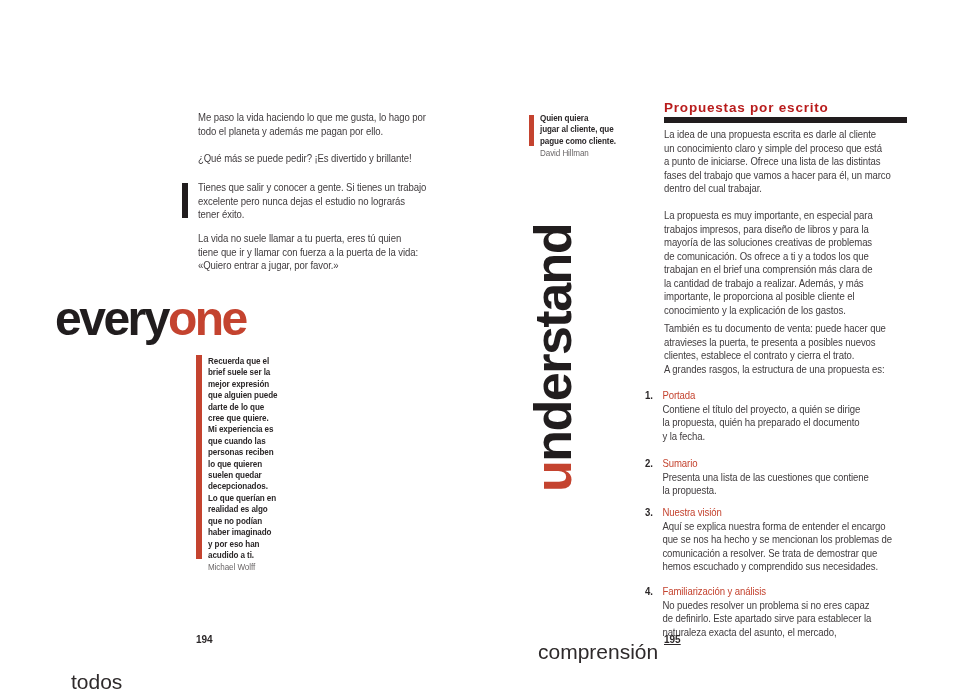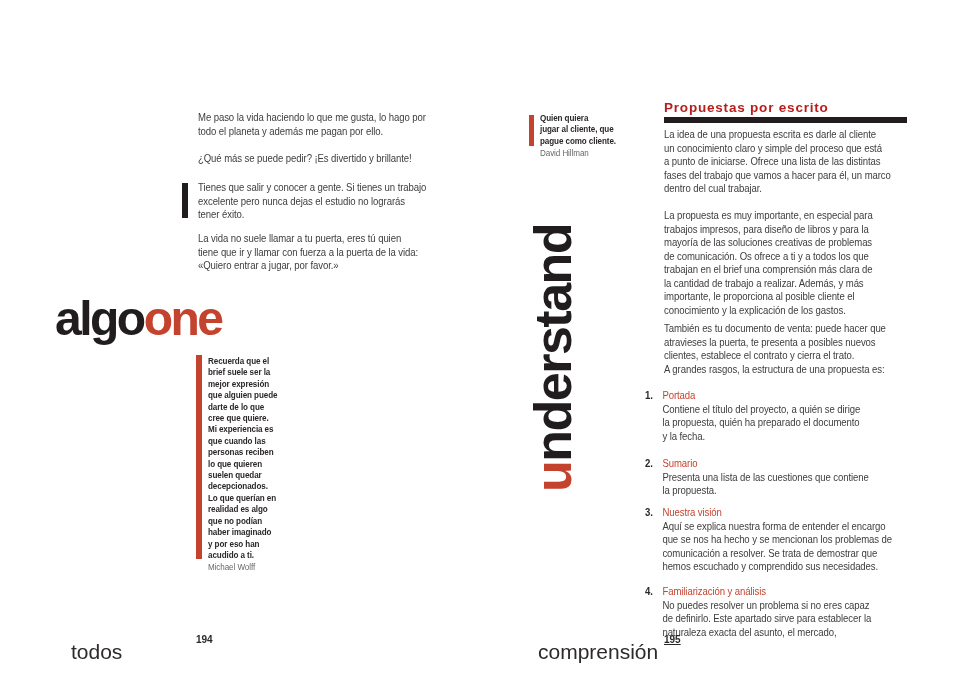--- a/index.html
+++ b/index.html
@@ -51,21 +51,21 @@
   .list-item {
     position:absolute; left:645px; display:flex; font-size:11px; line-height:13.5px;
     color:#403c3e; transform:scaleX(0.87); transform-origin:0 0; letter-spacing:-0.1px;
   }
   .list-item .num { width:20px; flex:0 0 20px; font-weight:bold; color:#2b2728; }
   .list-item .item-heading { display:block; color:#c4432f; }
   .list-item .item-text { display:block; }
 
   
   .footer-word { position:absolute; top:639px; font-size:21px; line-height:25px; color:#2e2a2b; letter-spacing:0; }
-  .footer-word.left { left:71px; }
+  .footer-word.left { left:71px;margin-top:30px; }
   .footer-word.right { left:538px; }
   .page-num { position:absolute; top:634px; font-size:10px; font-weight:bold; color:#2b2728; }
   .page-num.left { left:196px; }
   .page-num.right { left:664px;text-decoration:underline; }
 
   
   #intro-p1 { left:198px; top:111px; }
   #intro-p2 { left:198px; top:152px; }
   #intro-p3 { left:198px; top:181px; }
   #intro-p4 { left:198px; top:232px; }
@@ -92,21 +92,21 @@
   <p id="intro-p2" class="body pre">¿Qué más se puede pedir? ¡Es divertido y brillante!</p>
 
   <div class="bar black" style="left:182px; top:183px; width:6px; height:35px;"></div>
   <p id="intro-p3" class="body pre">Tienes que salir y conocer a gente. Si tienes un trabajo
 excelente pero nunca dejas el estudio no lograrás
 tener éxito.</p>
   <p id="intro-p4" class="body pre">La vida no suele llamar a tu puerta, eres tú quien
 tiene que ir y llamar con fuerza a la puerta de la vida:
 «Quiero entrar a jugar, por favor.»</p>
 
-  <h1 class="title-everyone"><span>algo</span><span class="red">one</span></h1>
+  <h1 class="title-everyone"><span>every</span><span class="red">one</span></h1>
 
   <div class="bar" style="left:196px; top:355px; width:5.5px; height:204px;"></div>
   <aside id="wolff-quote" class="pullquote">
     <p class="pre">Recuerda que el
 brief suele ser la
 mejor expresión
 que alguien puede
 darte de lo que
 cree que quiere.
 Mi experiencia es

